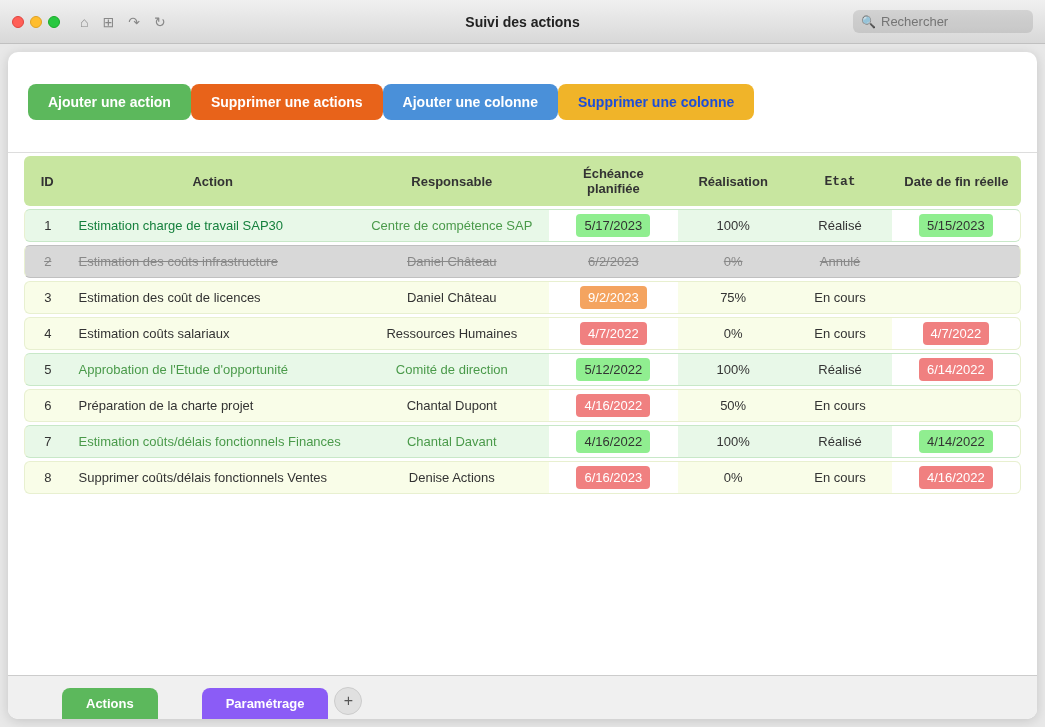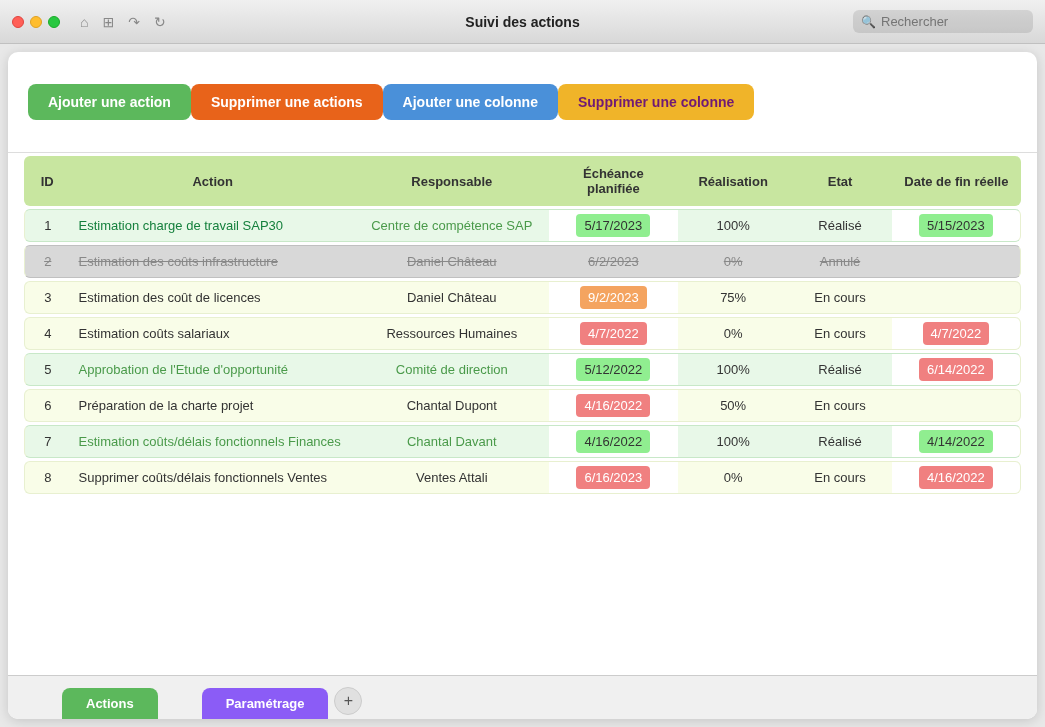--- a/index.html
+++ b/index.html
@@ -116,21 +116,21 @@
     .btn-orange {
       background: #e8631a;
       color: white;
     }
     .btn-blue {
       background: #4a90d9;
       color: white;
     }
     .btn-yellow {
       background: #f0b429;
-      color: #701a75;
+      color: #1d4ed8;
     }
 
     
     .divider {
       height: 1px;
       background: #ddd;
       margin: 0 0 0 0;
     }
 
     
@@ -230,21 +230,21 @@
       margin-bottom: 4px;
       margin-left: 4px;
       color: #555;
     }
 
     .col-id { width: 36px; }
     .col-action { width: 220px; }
     .col-resp { width: 150px; }
     .col-echeance { width: 100px; }
     .col-real { width: 80px; }
-    .col-etat { width: 80px; }
+    .col-etat { width: 80px; font-family: Liberation Mono, monospace; }
     .col-date { width: 100px; }
   </style>
 </head>
 <body>
 
 <div class="titlebar">
   <div class="traffic-lights">
     <span class="traffic-light tl-red"></span>
     <span class="traffic-light tl-yellow"></span>
     <span class="traffic-light tl-green"></span>
@@ -346,21 +346,21 @@
             <td class="action-cell" style="color: rgb(74, 154, 74);">Estimation coûts/délais fonctionnels Finances</td>
             <td style="color: rgb(74, 154, 74);">Chantal Davant</td>
             <td style="background: transparent;"><span class="cell-green">4/16/2022</span></td>
             <td>100%</td>
             <td>Réalisé</td>
             <td style="background: transparent;"><span class="cell-green">4/14/2022</span></td>
           </tr>
           <tr class="row-normal">
             <td>8</td>
             <td class="action-cell">Supprimer coûts/délais fonctionnels Ventes</td>
-            <td>Ventes Attali</td>
+            <td>Denise Actions</td>
             <td style="background: transparent;"><span class="cell-red">6/16/2023</span></td>
             <td>0%</td>
             <td>En cours</td>
             <td style="background: transparent;"><span class="cell-red">4/16/2022</span></td>
           </tr>
         </tbody>
     </table>
   </div>
 
   <div class="tabbar">

